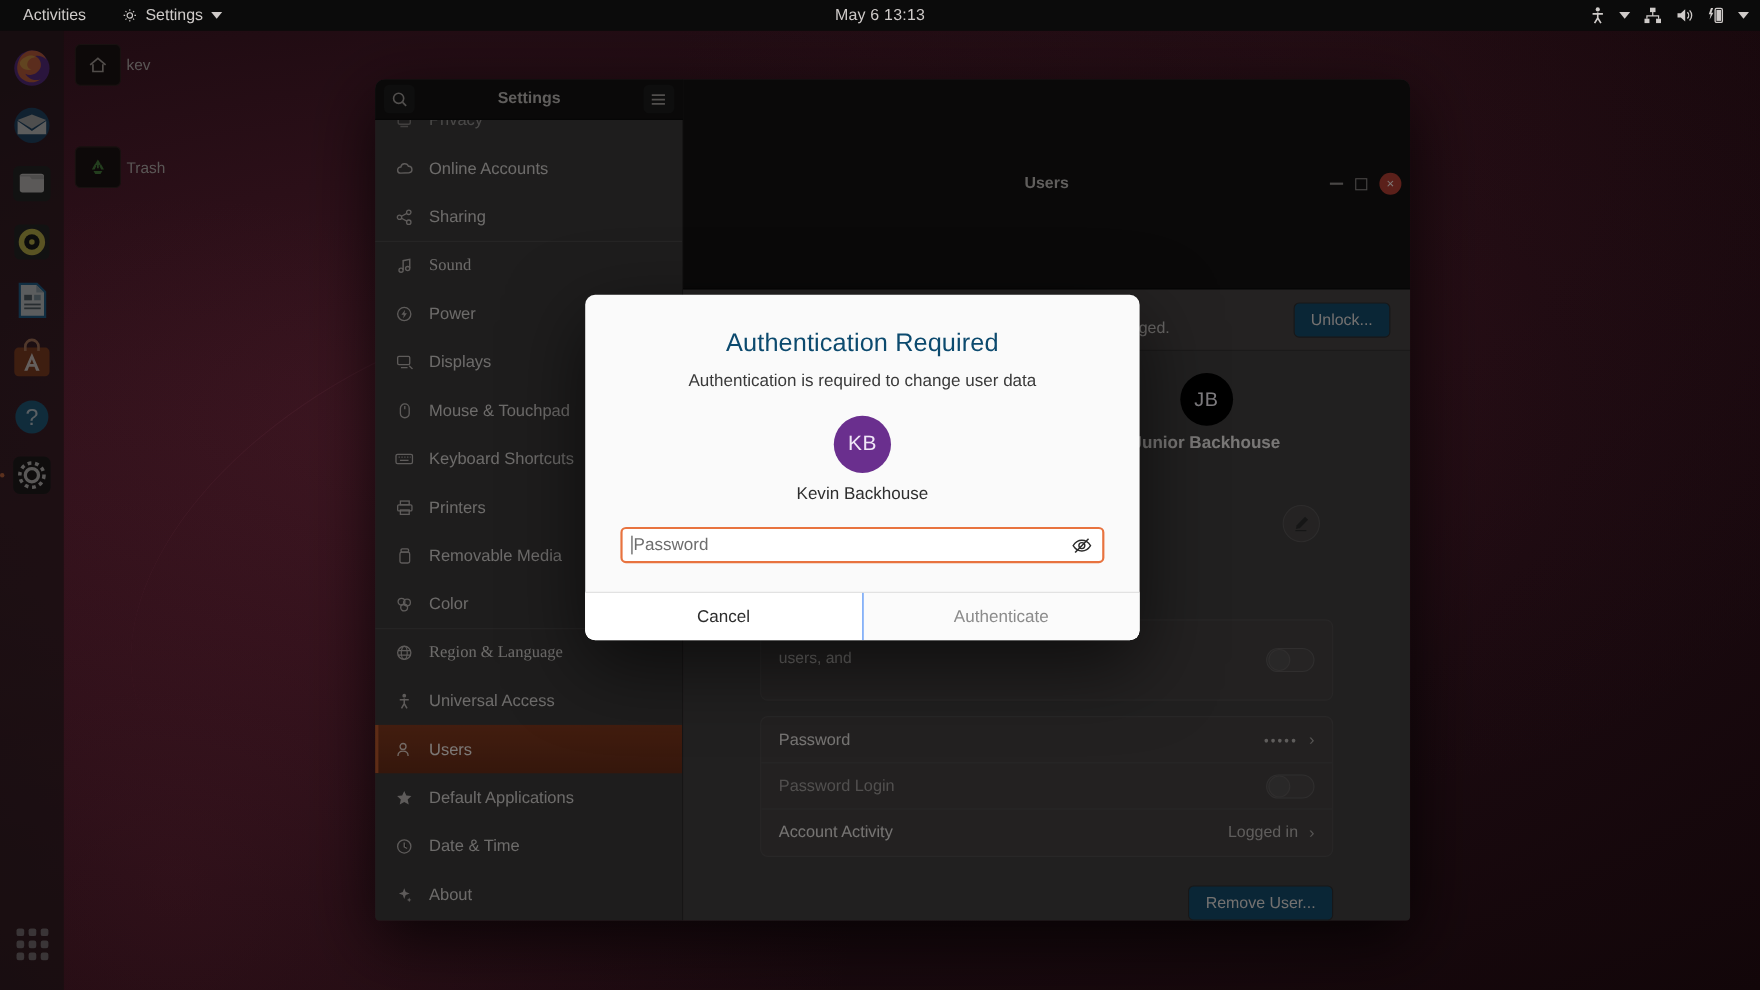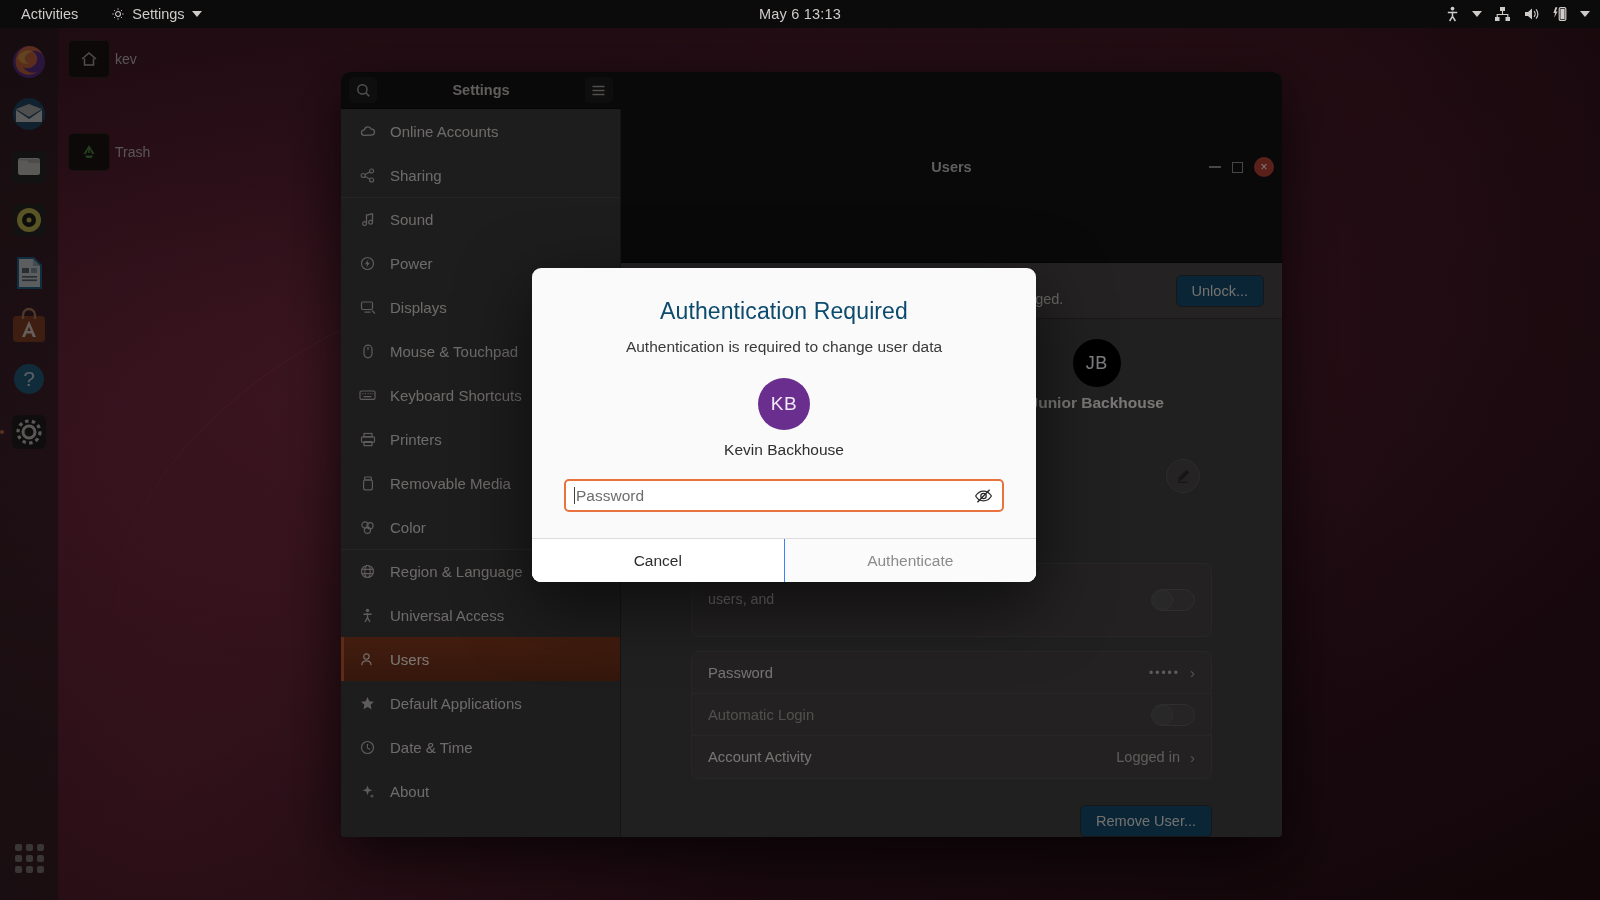--- a/index.html
+++ b/index.html
@@ -151,21 +151,21 @@
   .side-item {
     height: 44px; display: flex; align-items: center; gap: 14px;
     padding: 0 0 0 18px;
     color: #d2cecb; font-size: 15px;
     white-space: nowrap;
   }
   .side-item .si {
     width: 17px; height: 17px; display: flex; align-items: center;
     justify-content: center; color: #b5afac; flex: 0 0 17px;
   }
-  .side-item.sep { border-top: 1px solid #4a4747; }
+  .side-item.sep { border-top: 1px solid #4a4747; font-family: Liberation Serif, serif; }
   .side-item.active {
     background: linear-gradient(180deg, #8a3516 0%, #6e2a11 100%);
     color: #efe6e1;
     box-shadow: inset 3px 0 0 #c2521f;
   }
   .side-item.active .si { color: #e0cbc0; }
   .side-item.clipped { margin-top: -22px; opacity: .55; }
 
   
   .main { flex: 1; background: #3f3d3d; display: flex; flex-direction: column; }
@@ -424,20 +424,29 @@
         <div class="hb-title">Settings</div>
         <div class="hb-btn">
           <svg width="15" height="13" viewBox="0 0 15 13">
             <path stroke="#9c9794" stroke-width="1.6" d="M1.5 2.5h12M1.5 6.5h12M1.5 10.5h12"></path>
           </svg>
         </div>
       </div>
 
       <div class="side-list">
 
+        <div class="side-item clipped">
+          <span class="si">
+            <svg width="15" height="15" viewBox="0 0 15 15">
+                <rect x="2" y="3" width="11" height="8" rx="1.4" fill="none" stroke="currentColor" stroke-width="1.3"></rect>
+                <path stroke="currentColor" stroke-width="1.3" d="M4 13h7"></path>
+              </svg>
+          </span>
+          <span>Privacy</span>
+        </div>
 
         <div class="side-item">
           <span class="si">
             <svg width="16" height="13" viewBox="0 0 16 13">
                 <path fill="none" stroke="currentColor" stroke-width="1.3" d="M4.2 10.4a2.8 2.8 0 01.2-5.6 3.6 3.6 0 016.9-.6 2.9 2.9 0 01.5 5.8z"></path>
               </svg>
           </span>
           <span>Online Accounts</span>
         </div>
 
@@ -655,21 +664,21 @@
 
         <div class="listbox" style="margin-top:14px">
           <div class="lrow">
             <span>Password</span>
             <span class="val">
               <span class="dots">•••••</span>
               <span class="chev">›</span>
             </span>
           </div>
           <div class="lrow dim">
-            <span>Automatic Login</span>
+            <span>Password Login</span>
             <span class="val">
               <span class="toggle">
                   <i></i>
                 </span>
             </span>
           </div>
           <div class="lrow">
             <span>Account Activity</span>
             <span class="val">
               <span>Logged in</span>

